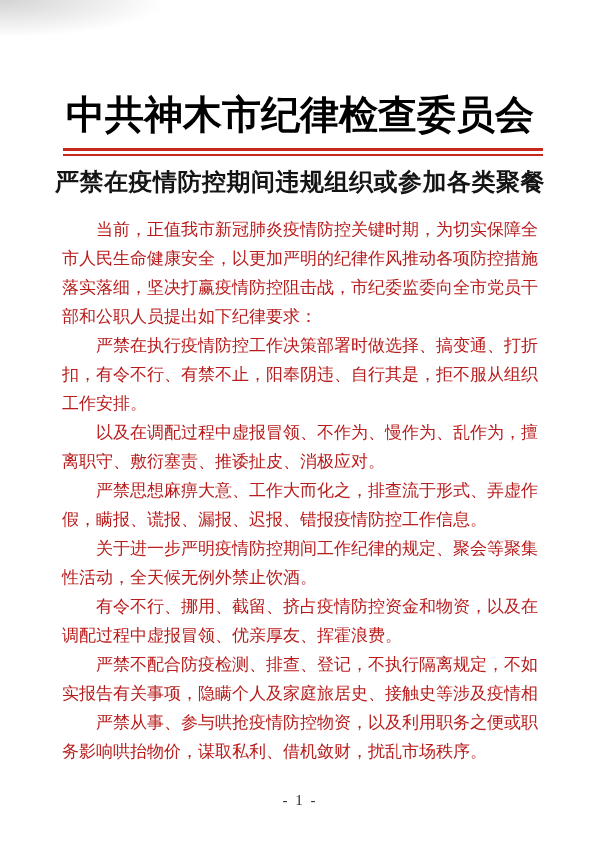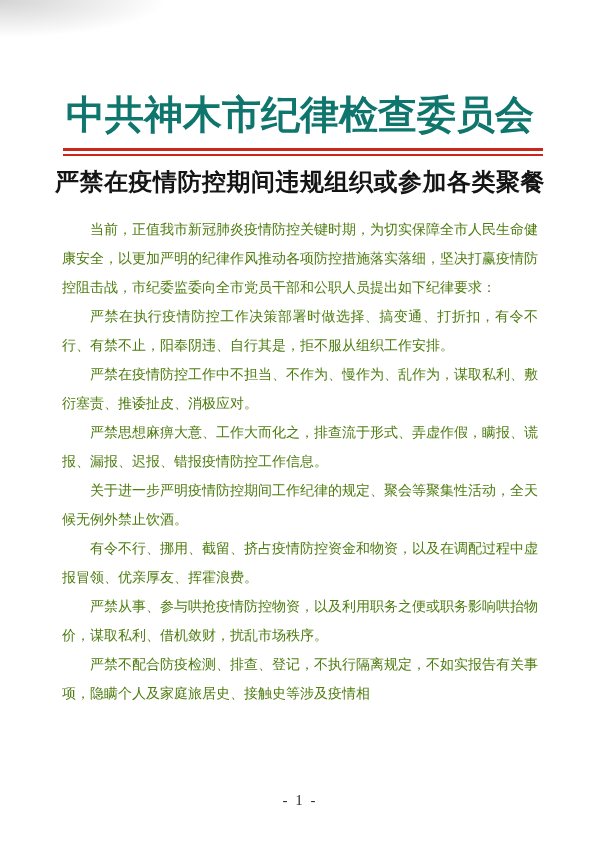--- a/index.html
+++ b/index.html
@@ -23,21 +23,21 @@
     width: 240px;
     height: 64px;
     background: radial-gradient(ellipse 230px 52px at 0% 0%,
                 rgba(110,110,110,0.30), rgba(255,255,255,0) 72%);
     pointer-events: none;
   }
   .issuer {
     margin: 0;
     padding-top: 92px;
     text-align: center;
-    color: #0f766e;
+    color: #000000;
     font-weight: bold;
     font-size: 39px;
     line-height: 1.2;
     letter-spacing: 0px;
     font-family: "Liberation Serif", "DejaVu Serif", serif;
   }
   .double-rule {
     margin: 9px 57px 0 63px;
     height: 3px;
     border-top: 3px solid #c8281c;
@@ -51,25 +51,25 @@
     font-size: 24px;
     letter-spacing: 0.5px;
     line-height: 1.25;
     font-family: "Liberation Sans", "DejaVu Sans", sans-serif;
   }
   .body-text {
     margin: 18px 62px 0;
   }
   .body-text p {
     margin: 0;
-    font-size: 14px;
+    font-size: 17px;
     line-height: 29px;
     text-indent: 2em;
     text-align: justify;
-    color: #4d7c0f;
+    color: #b91c1c;
   }
   .page-num {
     position: absolute;
     top: 792px;
     left: 0;
     right: 0;
     text-align: center;
     font-size: 15px;
     letter-spacing: 2px;
     color: #2e2e2e;
@@ -83,22 +83,22 @@
 
   <h1 class="issuer">中共神木市纪律检查委员会</h1>
 
   <div class="double-rule"></div>
 
   <h2 class="doc-title">严禁在疫情防控期间违规组织或参加各类聚餐</h2>
 
   <div class="body-text">
     <p>当前，正值我市新冠肺炎疫情防控关键时期，为切实保障全市人民生命健康安全，以更加严明的纪律作风推动各项防控措施落实落细，坚决打赢疫情防控阻击战，市纪委监委向全市党员干部和公职人员提出如下纪律要求：</p>
     <p>严禁在执行疫情防控工作决策部署时做选择、搞变通、打折扣，有令不行、有禁不止，阳奉阴违、自行其是，拒不服从组织工作安排。</p>
-    <p>严禁在疫情防控工作中不担当、不作为、慢作为、乱作为，谋取私利、敷衍塞责、推诿扯皮、消极应对。</p>
+    <p>以及在调配过程中虚报冒领、不作为、慢作为、乱作为，擅离职守、敷衍塞责、推诿扯皮、消极应对。</p>
     <p>严禁思想麻痹大意、工作大而化之，排查流于形式、弄虚作假，瞒报、谎报、漏报、迟报、错报疫情防控工作信息。</p>
     <p>关于进一步严明疫情防控期间工作纪律的规定、聚会等聚集性活动，全天候无例外禁止饮酒。</p>
     <p>有令不行、挪用、截留、挤占疫情防控资金和物资，以及在调配过程中虚报冒领、优亲厚友、挥霍浪费。</p>
+    <p>严禁不配合防疫检测、排查、登记，不执行隔离规定，不如实报告有关事项，隐瞒个人及家庭旅居史、接触史等涉及疫情相</p>
     <p>严禁从事、参与哄抢疫情防控物资，以及利用职务之便或职务影响哄抬物价，谋取私利、借机敛财，扰乱市场秩序。</p>
-    <p>严禁不配合防疫检测、排查、登记，不执行隔离规定，不如实报告有关事项，隐瞒个人及家庭旅居史、接触史等涉及疫情相</p>
   </div>
 
   <div class="page-num">- 1 -</div>
 </div>
 
 </body></html>

